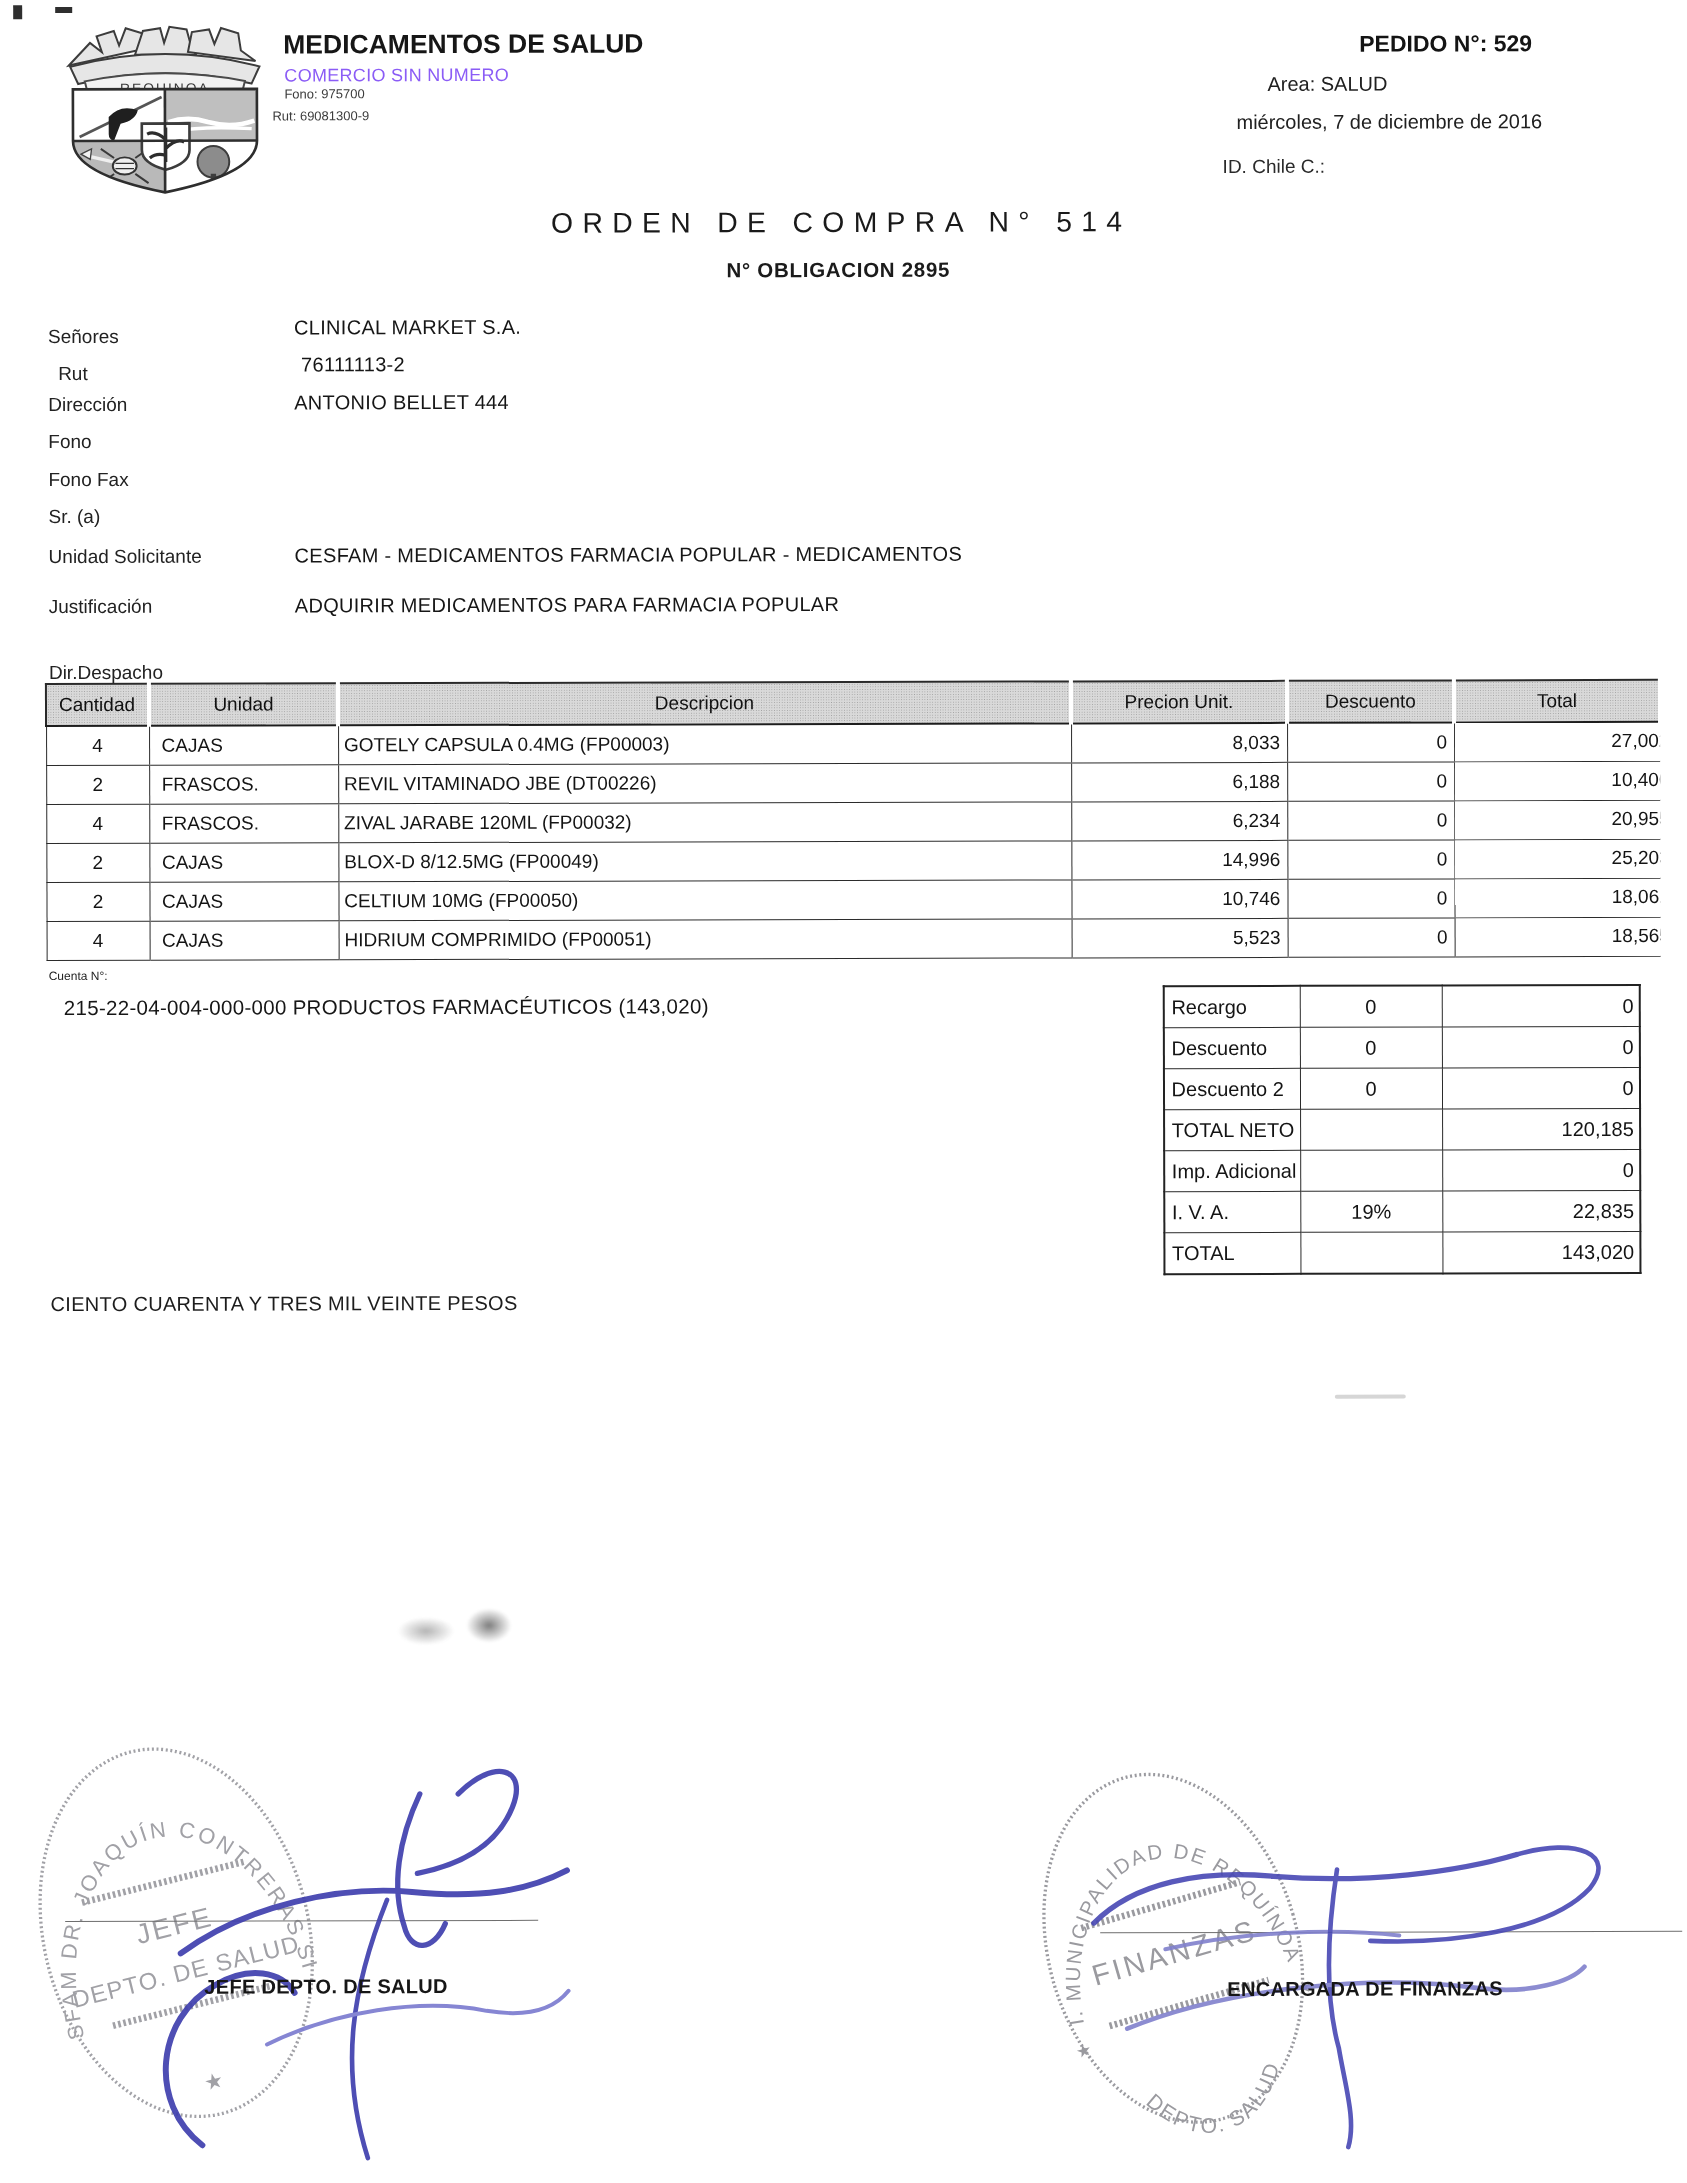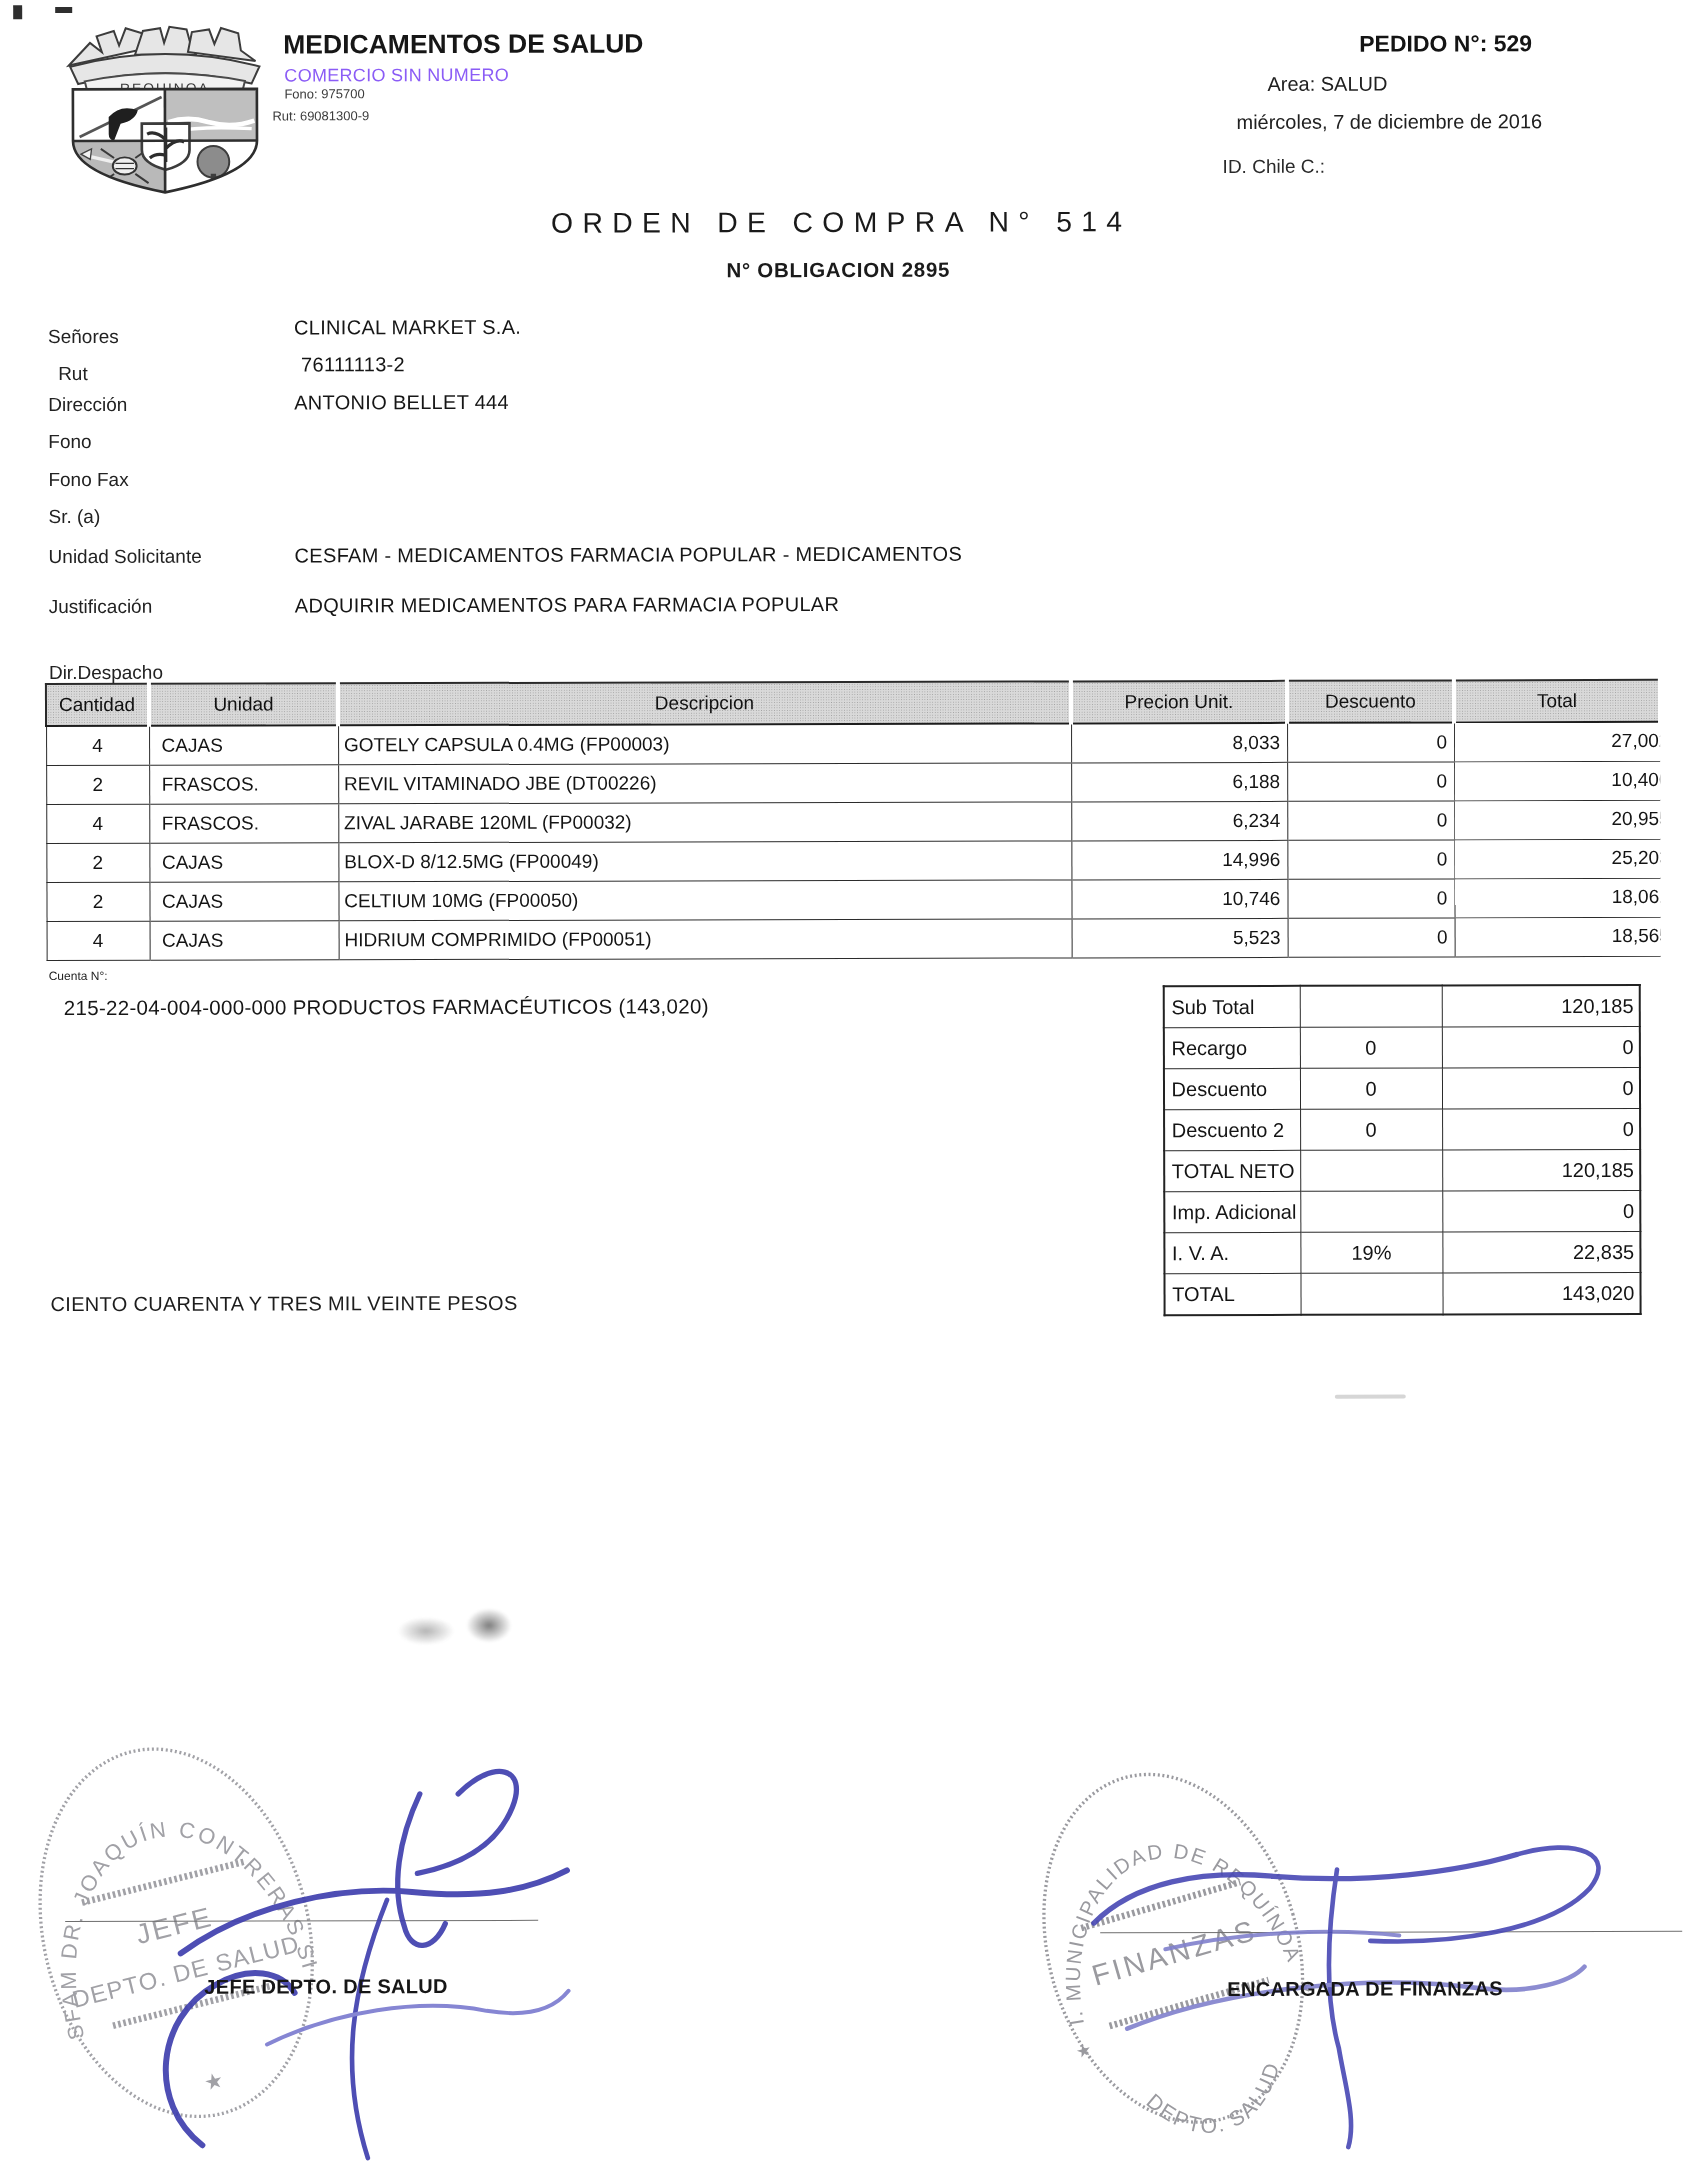--- a/index.html
+++ b/index.html
@@ -265,25 +265,20 @@
   <div class="abs cuenta-value" style="left:64px; top:994px;">215-22-04-004-000-000 PRODUCTOS FARMACÉUTICOS (143,020)</div>
 
   <table class="totals abs" style="left:1163px; top:986px;">
     <colgroup>
           <col style="width:136px">
           <col style="width:142px">
           <col style="width:198px">
         </colgroup>
     <tbody>
       <tr>
-        <td>Sub Total</td>
-        <td class="t-mid"></td>
-        <td class="t-val">120,185</td>
-      </tr>
-      <tr>
         <td>Recargo</td>
         <td class="t-mid">0</td>
         <td class="t-val">0</td>
       </tr>
       <tr>
         <td>Descuento</td>
         <td class="t-mid">0</td>
         <td class="t-val">0</td>
       </tr>
       <tr>

